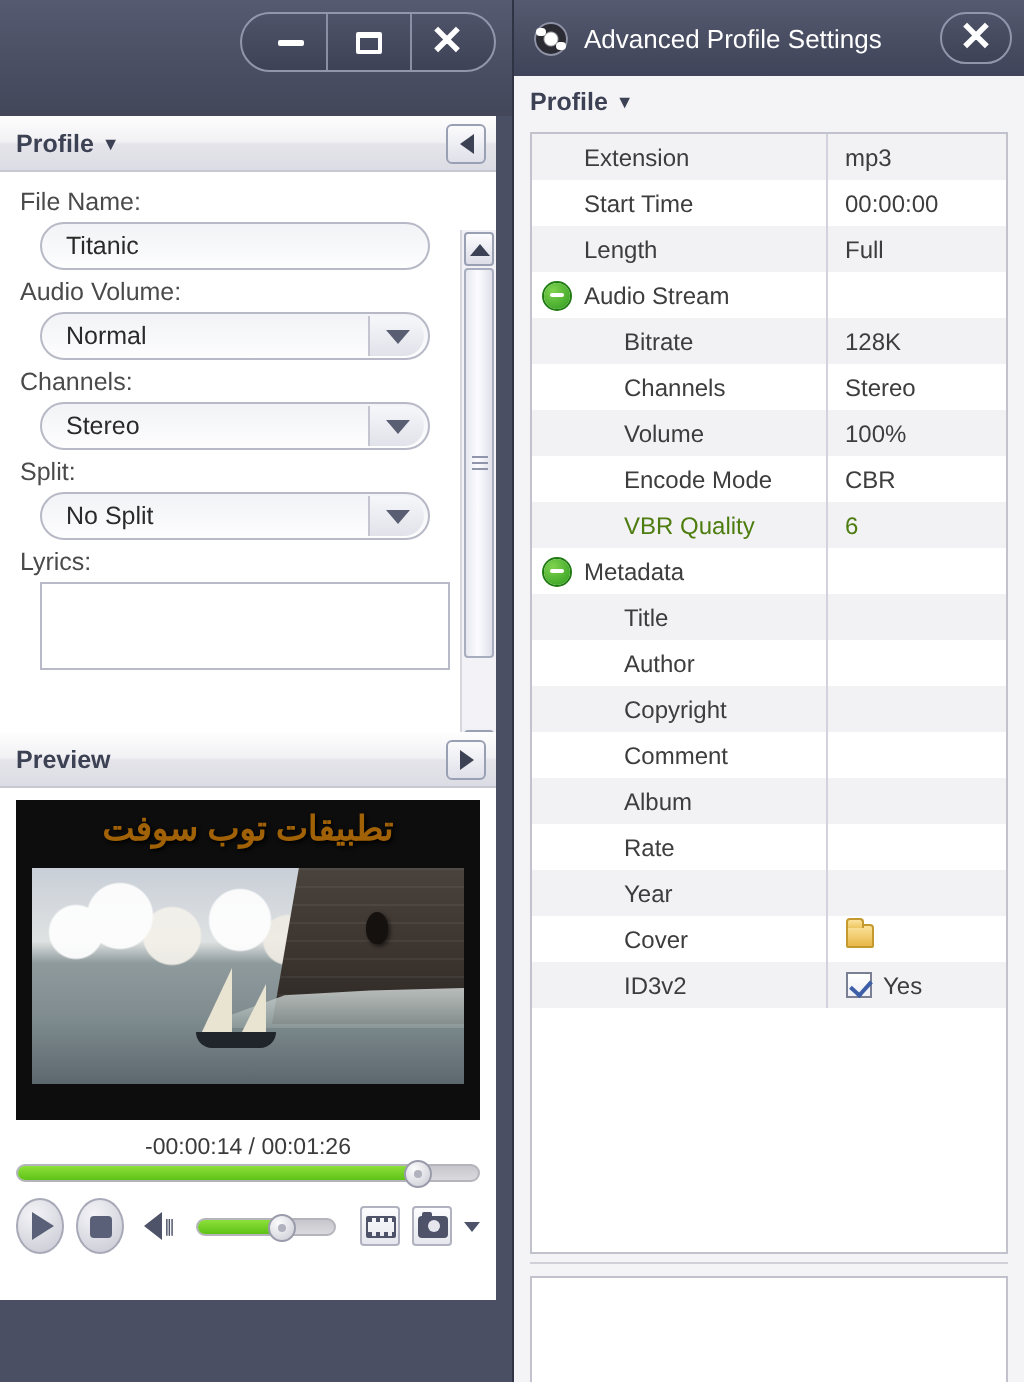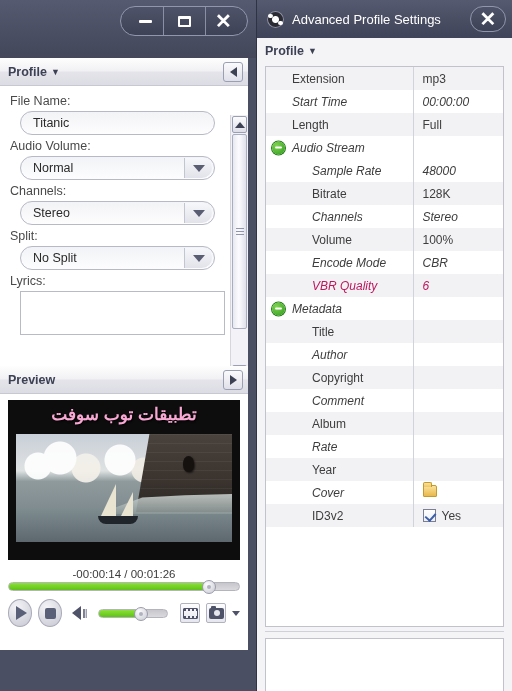--- a/index.html
+++ b/index.html
@@ -109,21 +109,21 @@
   .grip div { height: 1px; background: #9195ab; margin: 2px 0; }
 
   
   .preview-wrap { background:#fff; }
   .video {
     margin: 6px 8px 0 8px; width: 232px; height: 160px; background: #0d0d0d;
     position: relative; overflow: hidden;
   }
   .vid-title {
     position: absolute; top: 4px; left: 0; right: 0; text-align: center;
-    color: #f9a8d4; font-size: 17px; font-weight: bold; direction: rtl;
+    color: #a16207; font-size: 17px; font-weight: bold; direction: rtl;
     text-shadow: 1px 1px 2px #000;
   }
   .scene {
     position: absolute; left: 8px; top: 34px; width: 216px; height: 108px; overflow: hidden;
     background: linear-gradient(to bottom, #c9cfd8 0%, #dfe2e2 34%, #8e9a9c 44%, #6e7a80 100%);
   }
   .clouds {
     position:absolute; left:0; top:6px; width:150px; height:46px;
     background:
       radial-gradient(circle at 22px 26px, #fff 0 13px, transparent 14px),
@@ -237,26 +237,26 @@
     height: 26px; display:flex; align-items:center; padding-left: 8px;
     font-size: 12.5px; font-weight: bold; color:#3d4154; background:#f4f4f7;
   }
   .table-wrap {
     margin: 2px 8px 0 8px; border: 1px solid #c2c2cc; background:#fff;
     height: 561px; overflow: hidden;
   }
   table.props { width: 100%; border-collapse: collapse; table-layout: fixed; }
   table.props td { height: 23px; font-size: 12px; color: #3d3d3d; vertical-align: middle; }
   table.props tr.odd { background: #f2f2f5; }
-  table.props tr.even { background: #ffffff; font-style: italic; }
+  table.props tr.even { background: #ffffff; }
   td.k { padding-left: 26px; border-right: 1px solid #d2d2dc; position: relative; }
   td.k.lvl2 { padding-left: 46px; }
   td.k.grp { padding-left: 26px; font-weight: normal; }
   td.v { padding-left: 9px; width: 90px; }
-  tr.dim td { color: #be185d; font-style: italic; }
+  tr.dim td { color: #4d7c0f; }
   .expander {
     position: absolute; left: 6px; top: 50%; transform: translateY(-50%);
     width: 13px; height: 13px; border-radius: 50%;
     background: radial-gradient(circle at 35% 30%, #7fd34f, #2f9b1e);
     box-shadow: 0 0 0 1px #1f7a12;
     display:flex; align-items:center; justify-content:center; cursor:pointer;
   }
   .expander i { display:block; width:7px; height:2px; background:#fff; border-radius:1px; }
   .folder {
     display:inline-block; width:14px; height:12px; position: relative;
@@ -466,24 +466,20 @@
             <tr class="odd">
               <td class="k">Length</td>
               <td class="v">Full</td>
             </tr>
             <tr class="even">
               <td class="k grp"><span class="expander">
                   <i></i>
                 </span>Audio Stream</td>
               <td class="v"></td>
             </tr>
-            <tr class="even">
-              <td class="k lvl2">Sample Rate</td>
-              <td class="v">48000</td>
-            </tr>
             <tr class="odd">
               <td class="k lvl2">Bitrate</td>
               <td class="v">128K</td>
             </tr>
             <tr class="even">
               <td class="k lvl2">Channels</td>
               <td class="v">Stereo</td>
             </tr>
             <tr class="odd">
               <td class="k lvl2">Volume</td>

